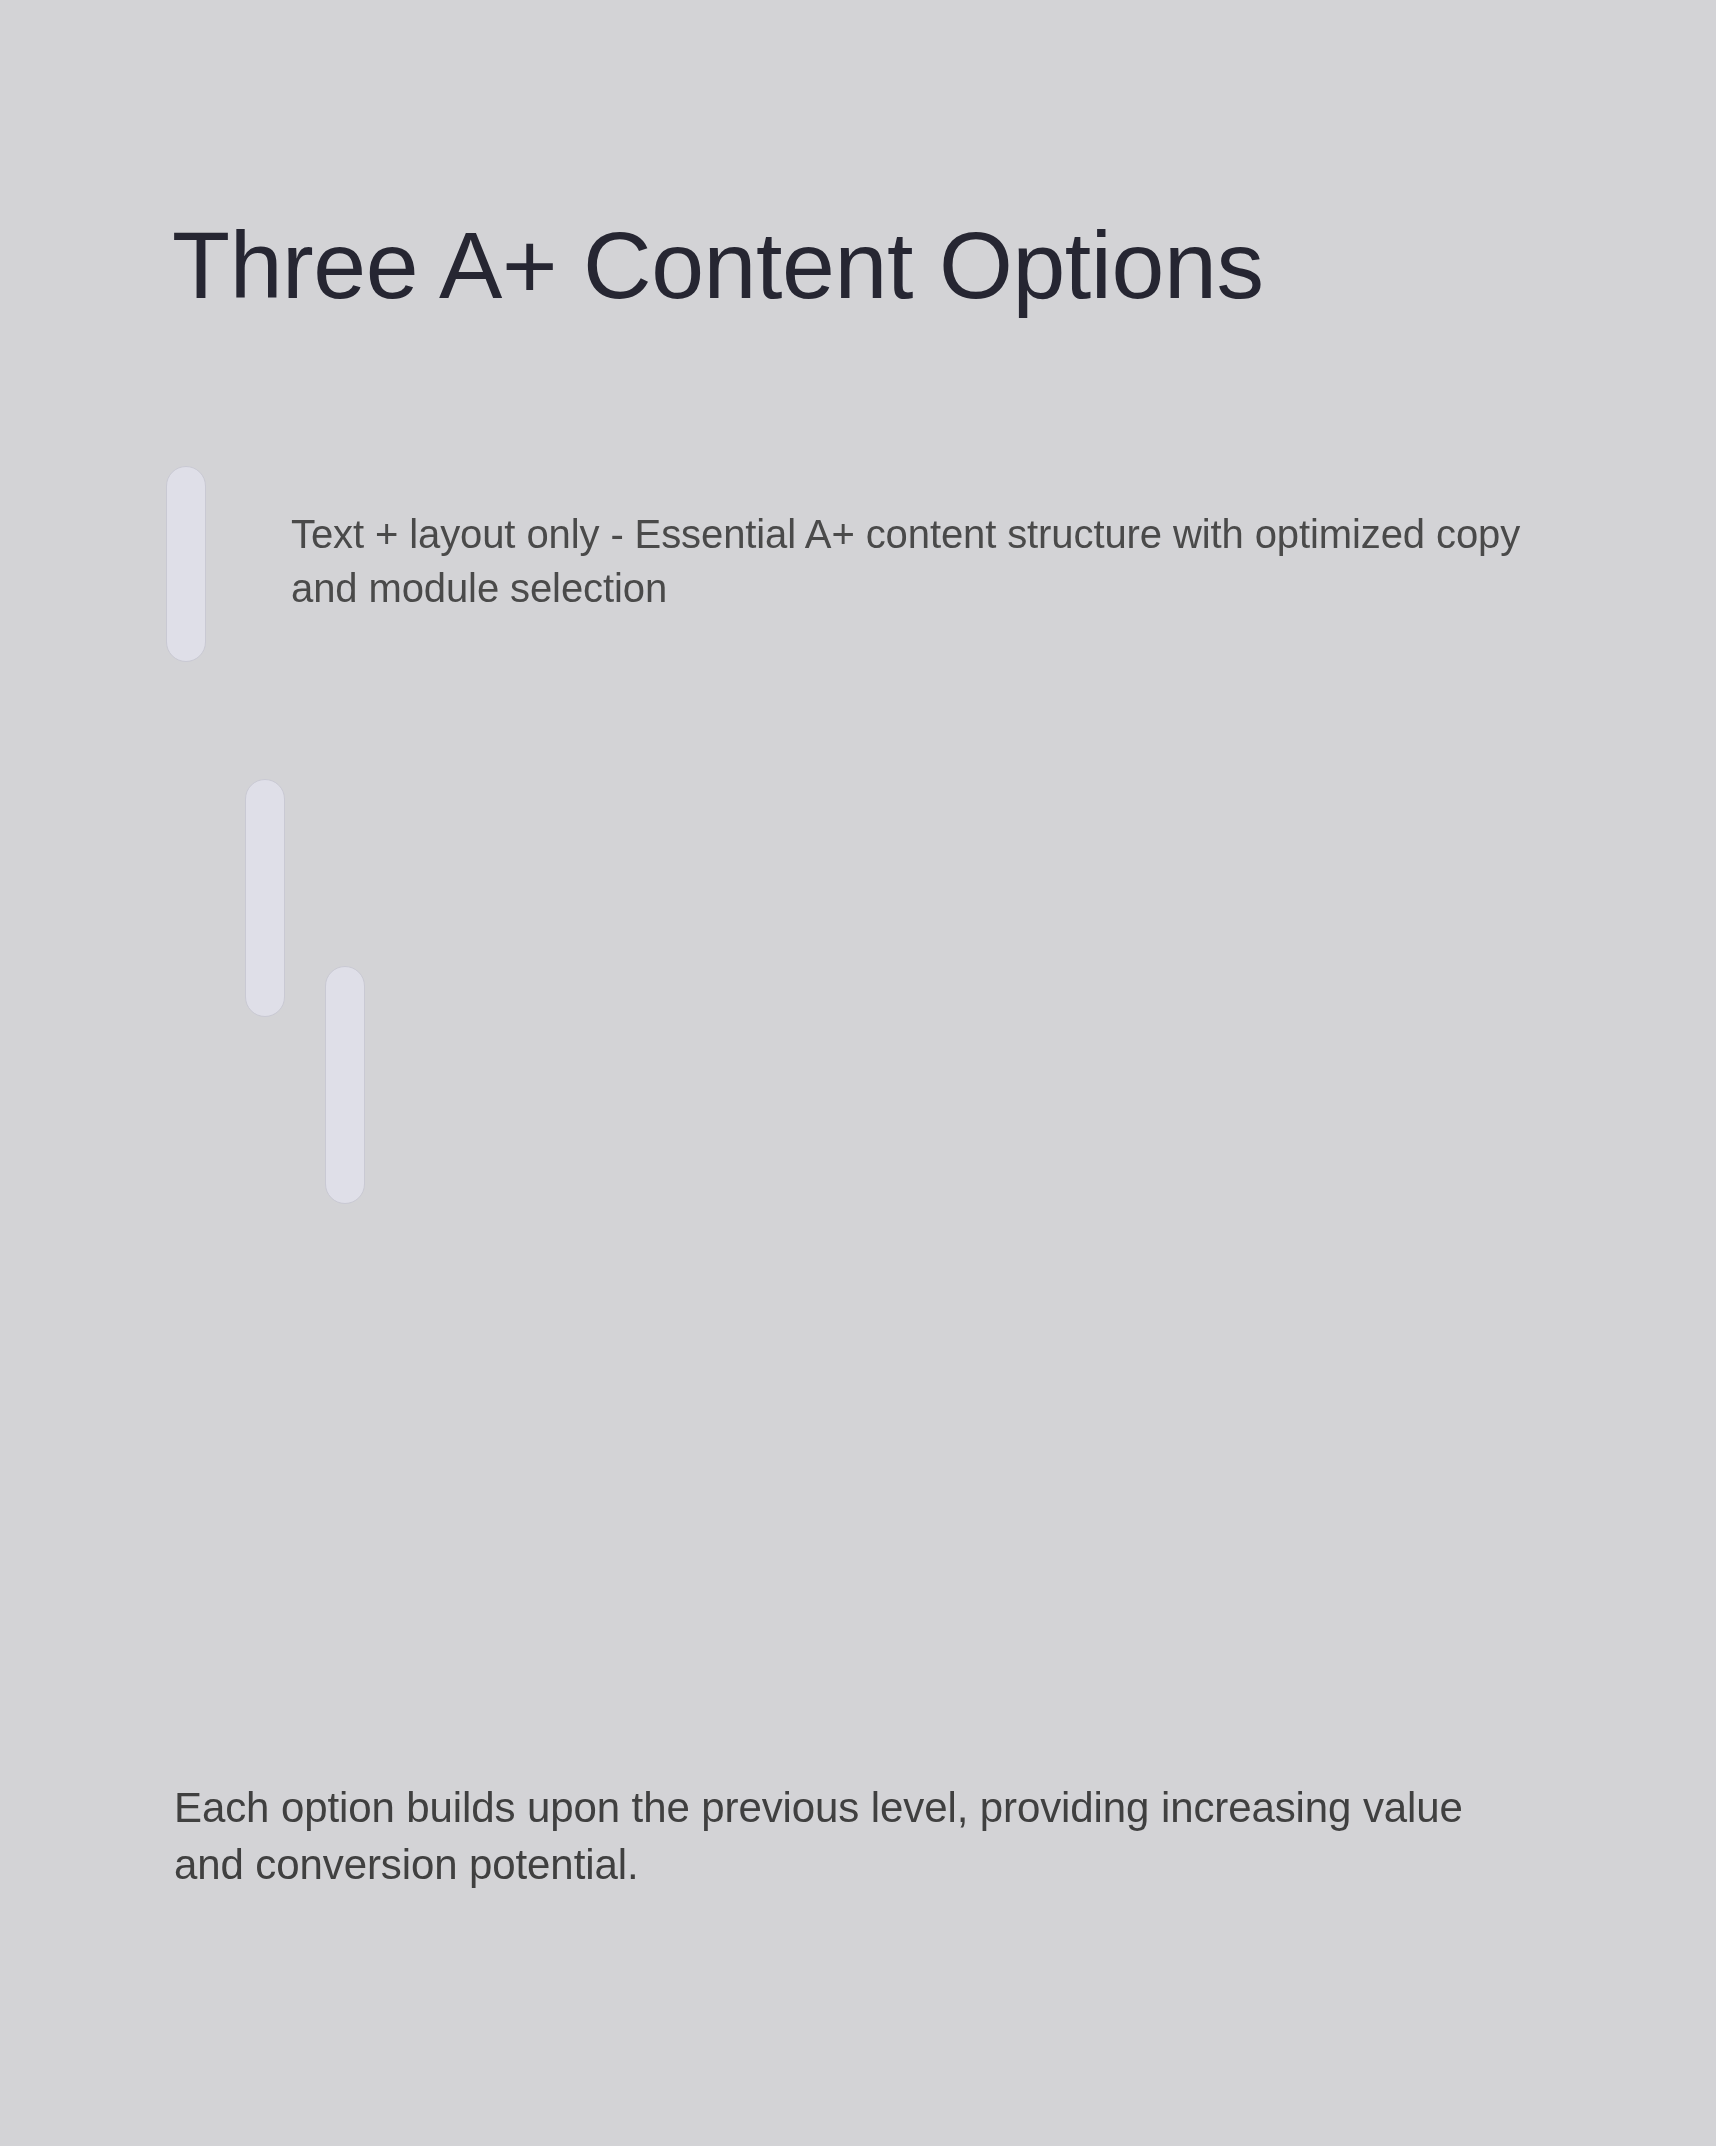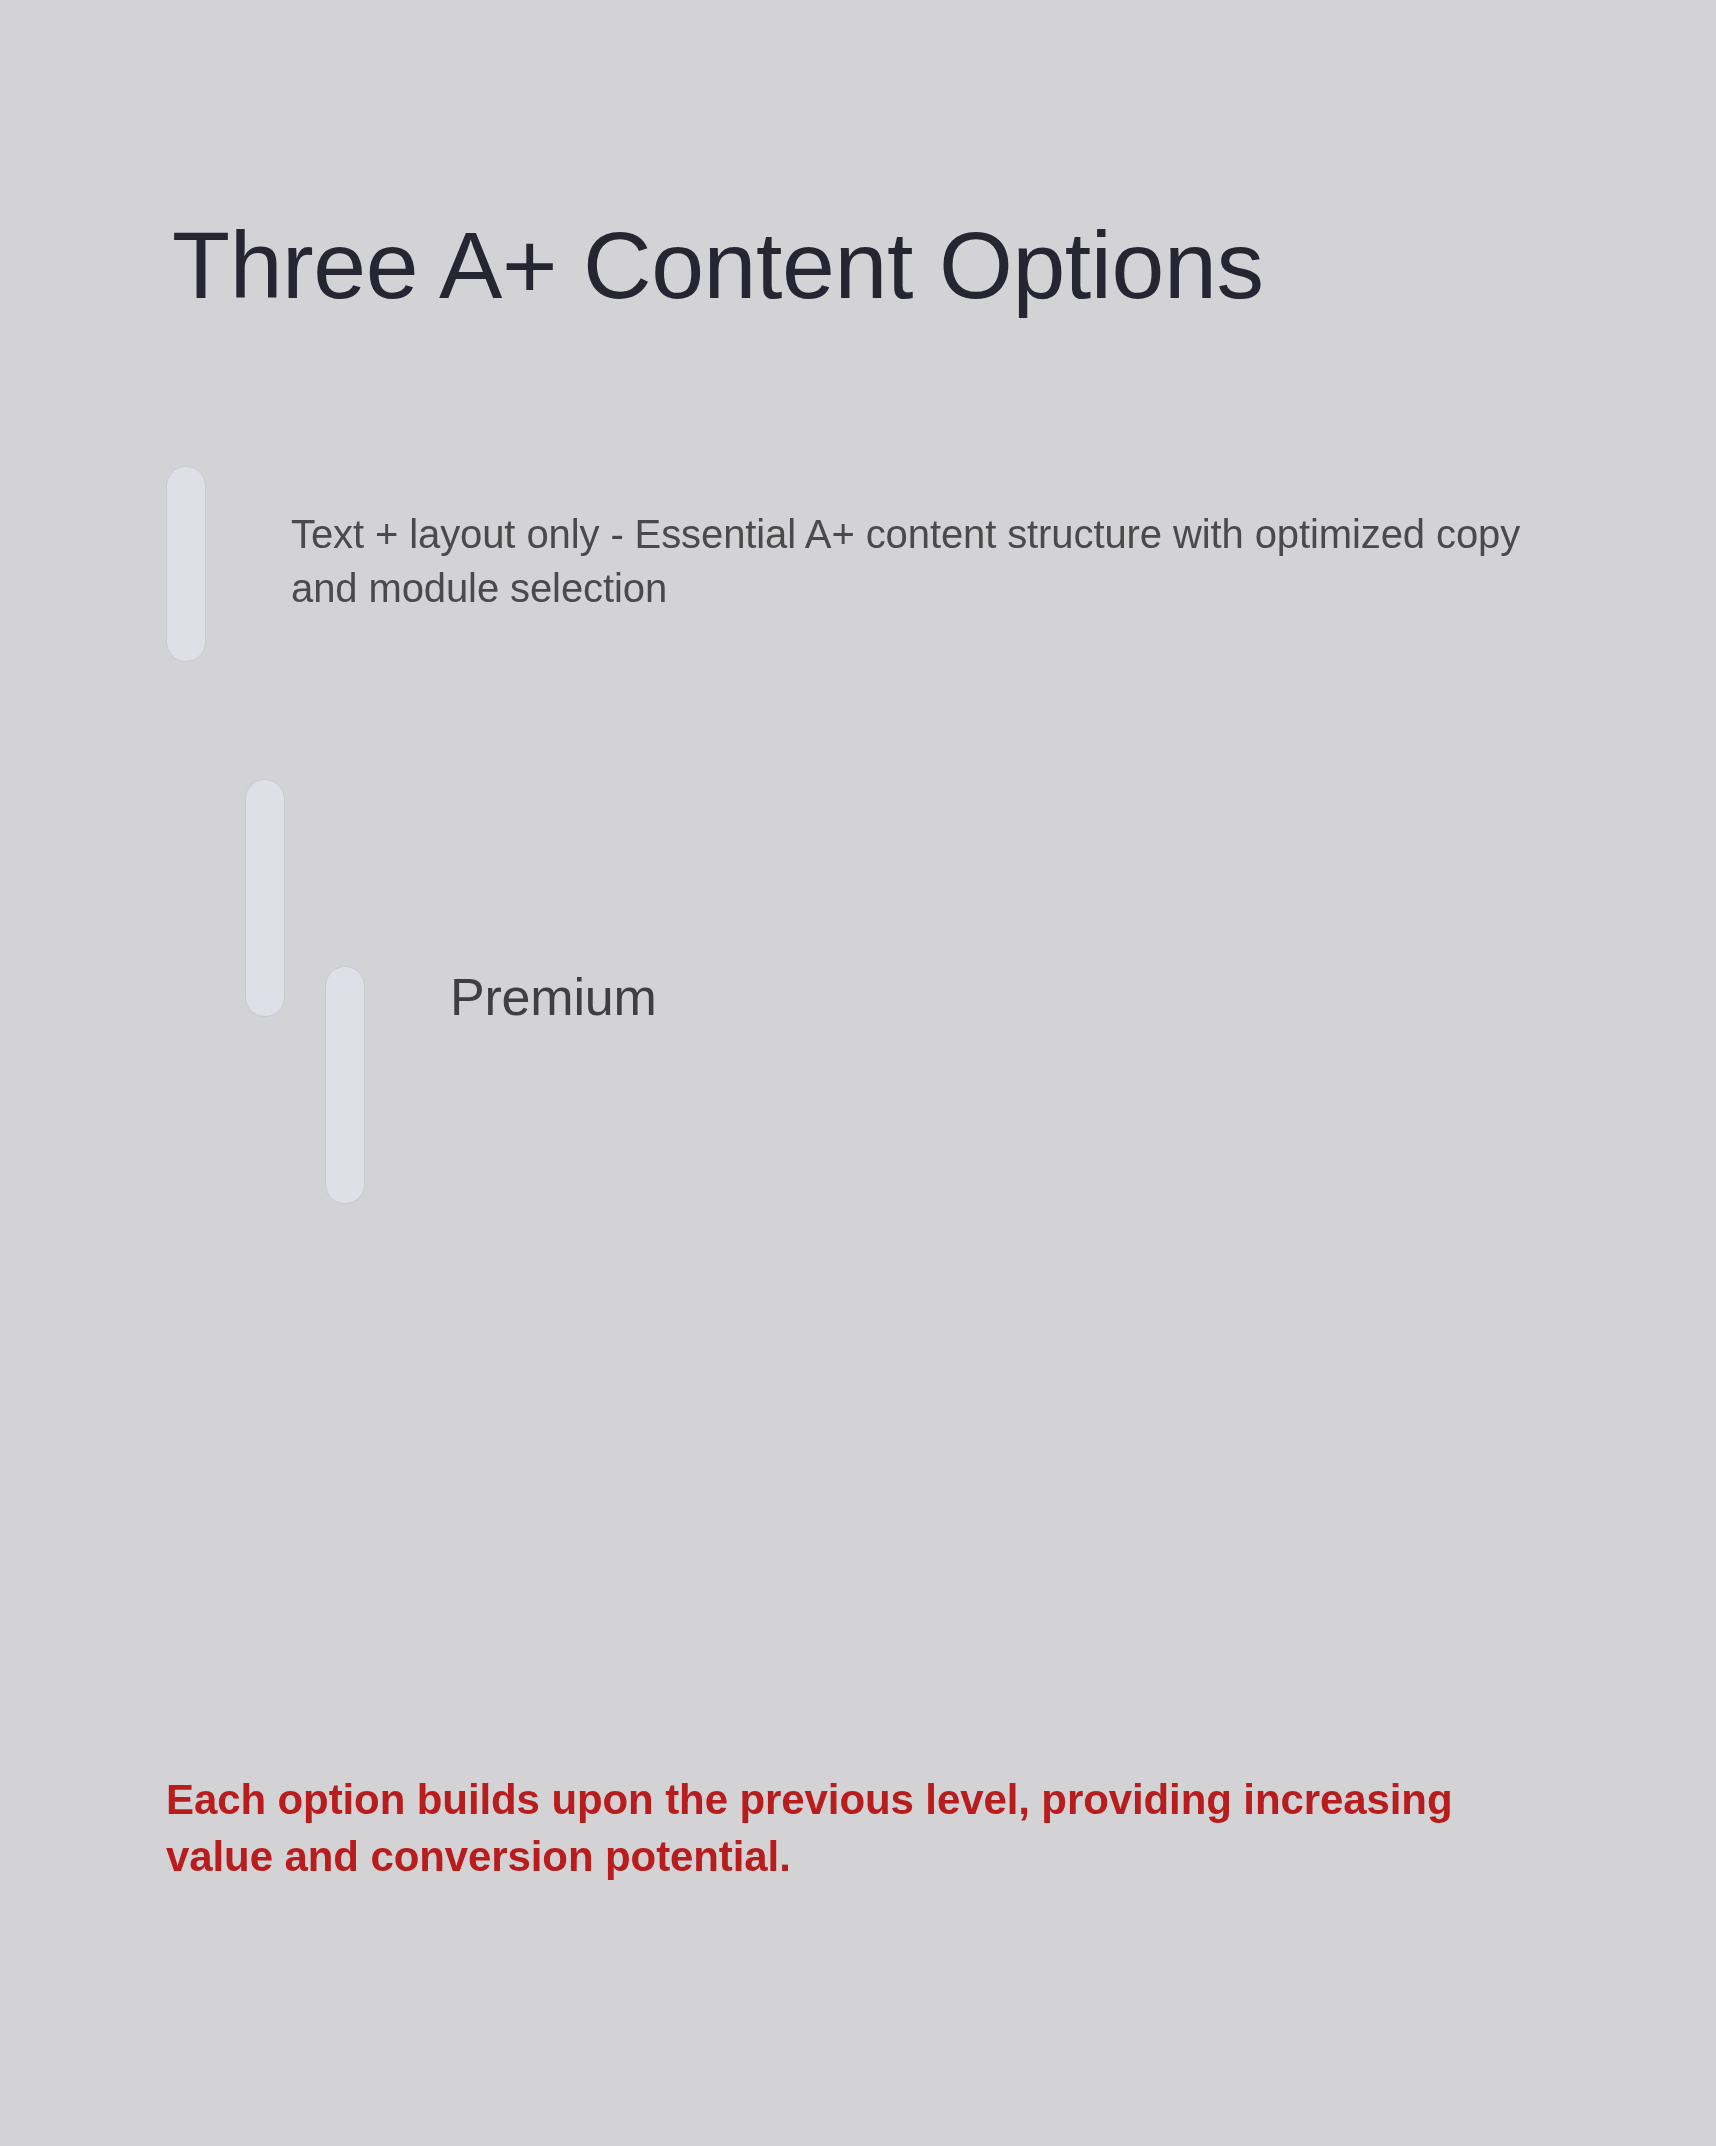--- a/index.html
+++ b/index.html
@@ -134,25 +134,25 @@
     margin-top: 41px;
     width: 1112px;
   }
 
   
   .footer-note {
     position: absolute;
     left: 166px;
     top: 1771px;
     width: 1306px;
-    margin: 0;
+    margin: 8px;
     font-size: 42px;
-    font-weight: 700;
+    font-weight: 400;
     line-height: 1.36;
-    color: #b91c1c;
+    color: #404040;
     letter-spacing: -0.1px;
   }
 </style>
 </head>
 <body>
 
 <div id="page">
 
   <h1 class="page-title">Three A+ Content Options</h1>
 
@@ -165,21 +165,20 @@
       </div>
     </div>
 
     <div class="tier" id="tier-standard">
       <span class="tier-bar"></span>
     </div>
 
     <div class="tier" id="tier-premium">
       <span class="tier-bar"></span>
       <div class="tier-body">
-        <h2 class="tier-name">Premium</h2>
       </div>
     </div>
 
   </div>
 
   <p class="footer-note">Each option builds upon the previous level, providing increasing value and conversion potential.</p>
 
 </div>
 
 

